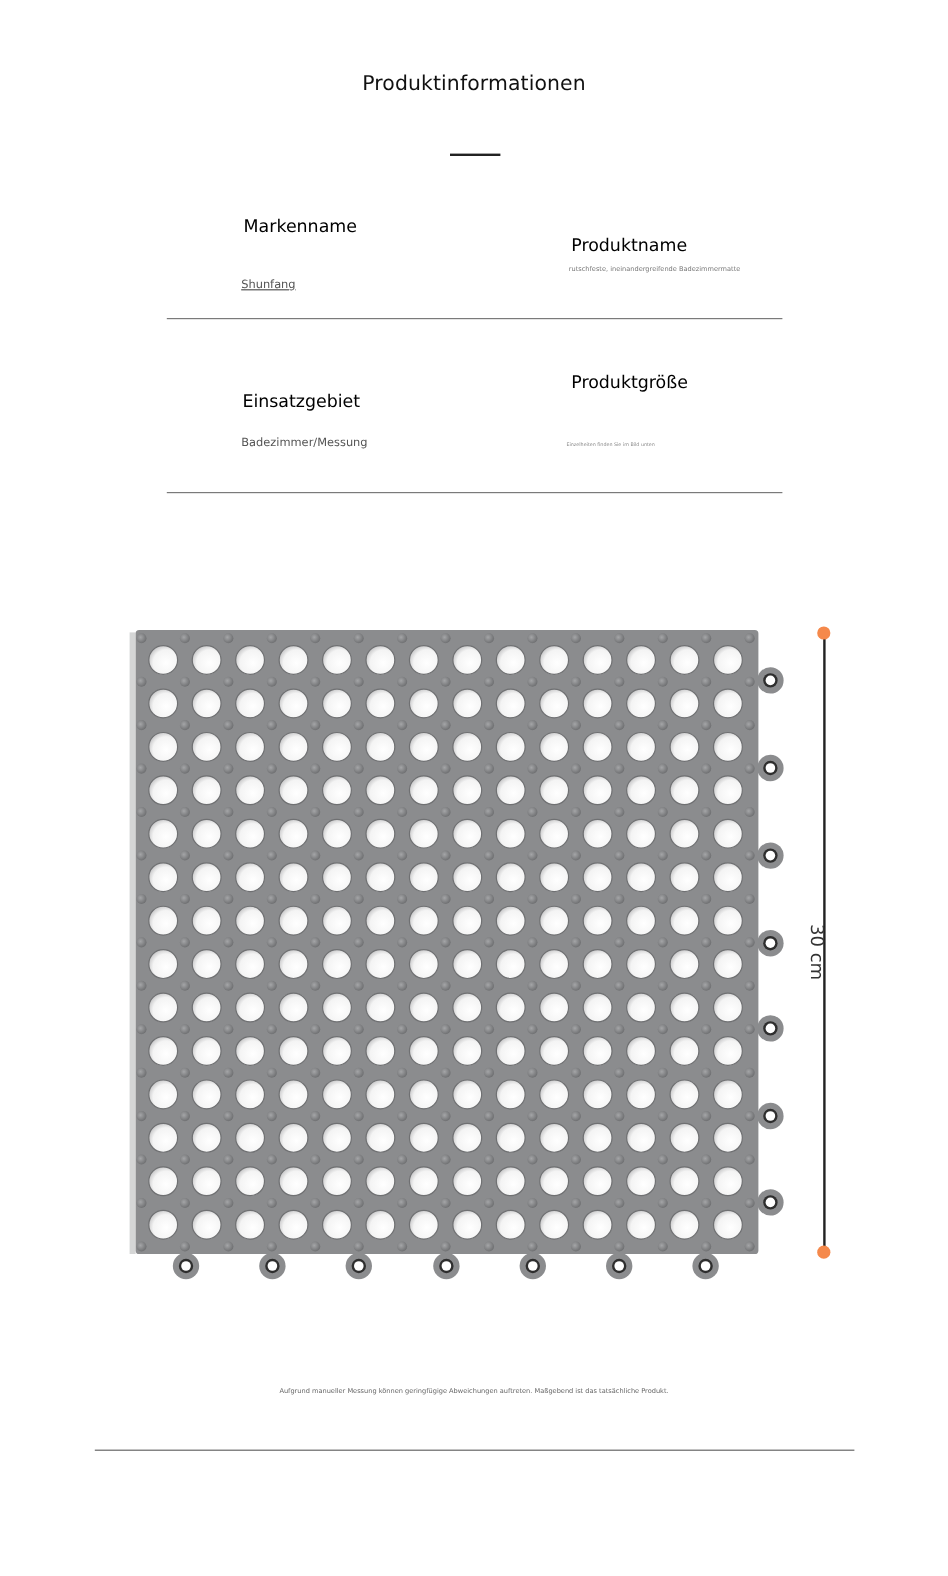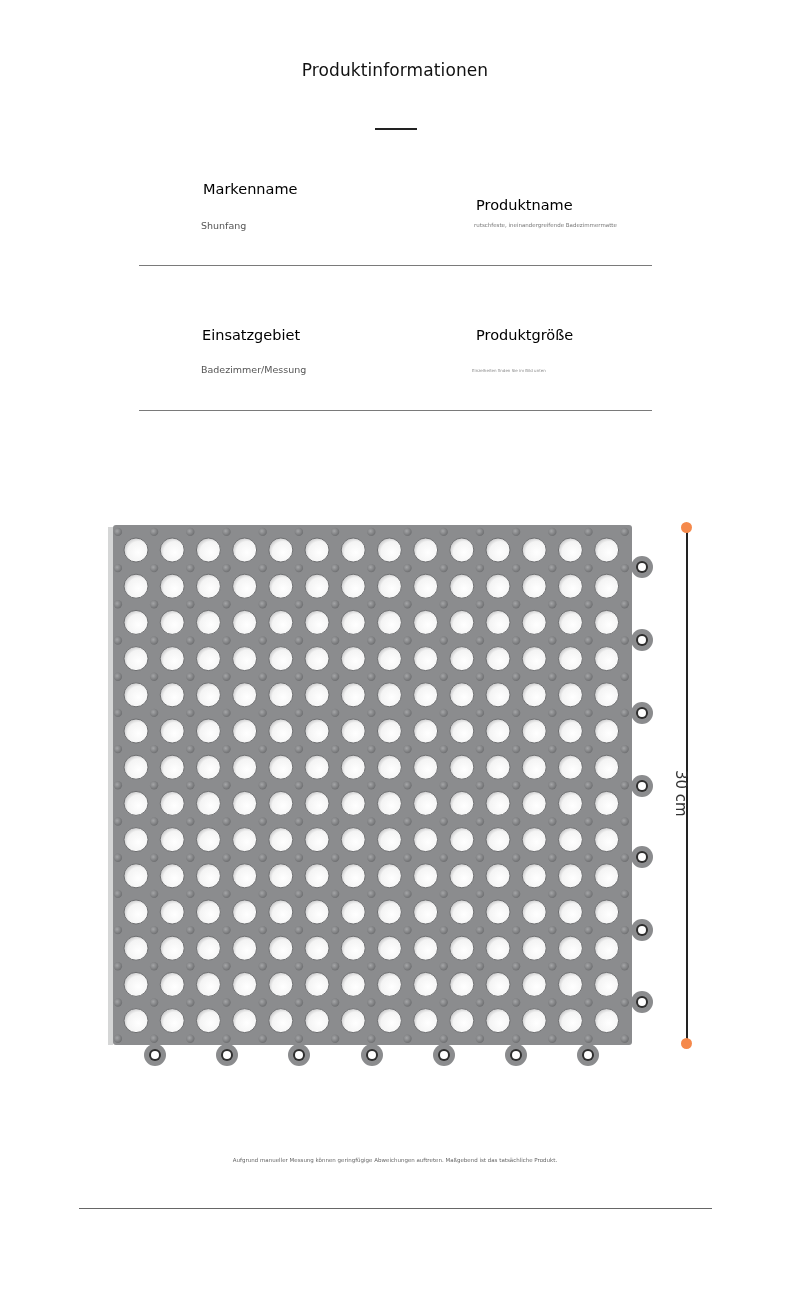--- a/index.html
+++ b/index.html
@@ -18,28 +18,28 @@
   .measure-label { left: 690px; top: 770px; font-size: 15px; color: #333; transform: rotate(90deg); transform-origin: left top; white-space: nowrap; }
   .disclaimer { left: 0; width: 790px; top: 1157px; text-align: center; font-size: 5.5px; color: #666; }
 </style>
 </head>
 <body>
 
 <div class="abs page-title">Produktinformationen</div>
 <div class="abs title-rule"></div>
 
 <div class="abs label" style="left:203px; top:181px;">Markenname</div>
-<div class="abs value" style="left:201px; top:220px;">Shunfang</div>
+<div class="abs value" style="left:201px; top:232px;text-decoration:underline;">Shunfang</div>
 <div class="abs label" style="left:476px; top:181px;margin-top:16px;">Produktname</div>
 <div class="abs value tiny" style="left:474px; top:222px;">rutschfeste, ineinandergreifende Badezimmermatte</div>
 <div class="abs divider" style="left:139px; top:265px; width:513px;"></div>
 
 <div class="abs label" style="left:202px; top:327px;text-align:right;">Einsatzgebiet</div>
 <div class="abs value" style="left:201px; top:364px;">Badezimmer/Messung</div>
-<div class="abs label" style="left:476px; top:327px;">Produktgröße</div>
+<div class="abs label" style="left:476px; top:311px;">Produktgröße</div>
 <div class="abs value xtiny" style="left:472px; top:368px;">Einzelheiten finden Sie im Bild unten</div>
 <div class="abs divider" style="left:139px; top:410px; width:513px;"></div>
 
 <div class="abs" style="left:0; top:0; width:790px; height:1313px;">
   <svg width="790" height="1313" style="position:absolute; left:0; top:0;">
     <defs>
       <radialGradient id="holeG" cx="0.6" cy="0.6" r="0.6">
         <stop offset="0%" stop-color="#ffffff"></stop>
         <stop offset="75%" stop-color="#f4f4f4"></stop>
         <stop offset="100%" stop-color="#cfcfd0"></stop>

